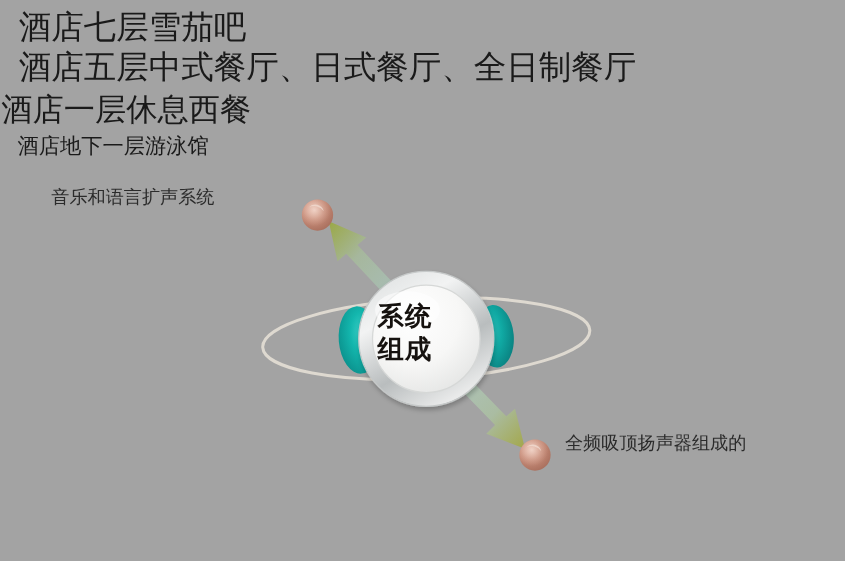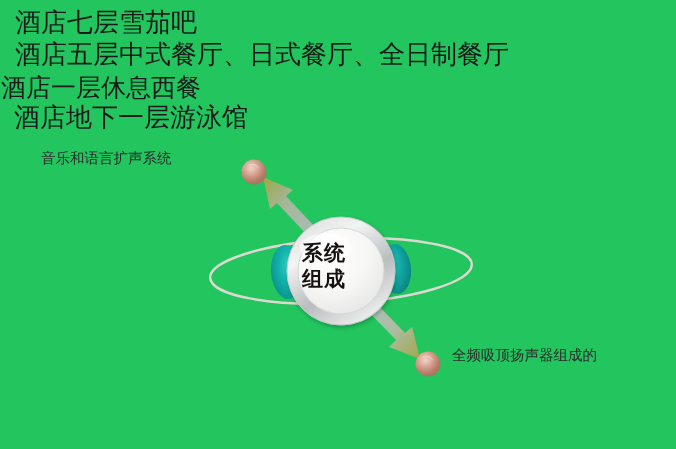--- a/index.html
+++ b/index.html
@@ -7,21 +7,21 @@
     padding: 0;
     background: #ffffff;
   }
   body {
     font-family: "DejaVu Sans", "Liberation Sans", sans-serif;
   }
   #stage {
     position: relative;
     width: 676px;
     height: 449px;
-    background: #22c55e;
+    background: #a3a3a3;
     overflow: hidden;
   }
 
   
   .floor-list {
     position: absolute;
     left: 0;
     top: 0;
     width: 676px;
   }
@@ -29,21 +29,21 @@
     position: absolute;
     white-space: nowrap;
     color: #1a1a1a;
     font-family: "DejaVu Sans", "Liberation Sans", sans-serif;
     font-weight: 400;
     letter-spacing: 0px;
   }
   .fl-1 { left: 15px; top: 7px;  font-size: 26px; line-height: 30px; }
   .fl-2 { left: 15px; top: 39px; font-size: 26px; line-height: 30px; }
   .fl-3 { left: 1px; top: 74px; font-size: 25px; line-height: 28px; }
-  .fl-4 { left: 14px; top: 103px;font-size: 26px; line-height: 29px; }
+  .fl-4 { left: 14px; top: 103px;font-size: 17px; line-height: 29px; }
 
   
   .annot {
     position: absolute;
     color: #2b2b2b;
     font-size: 14.5px;
     line-height: 21px;
     font-family: "DejaVu Sans", "Liberation Sans", sans-serif;
     white-space: nowrap;
   }

